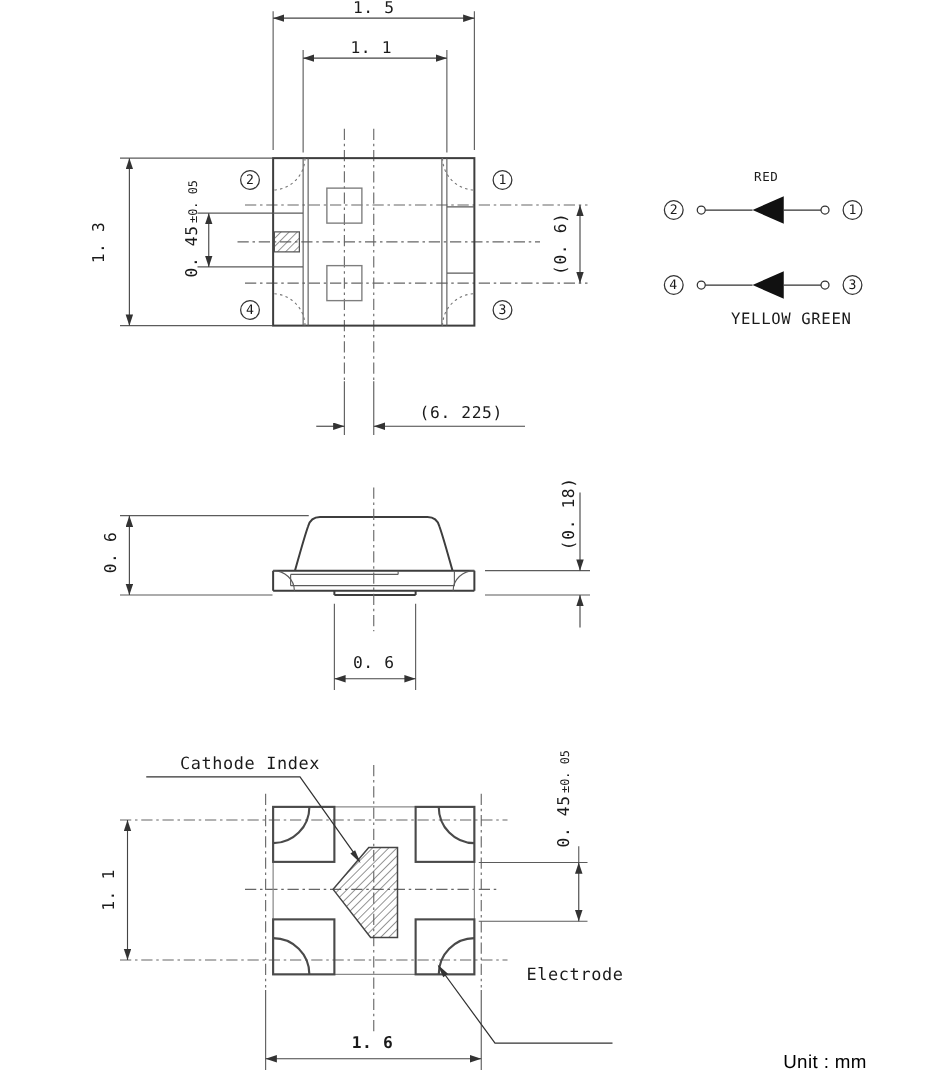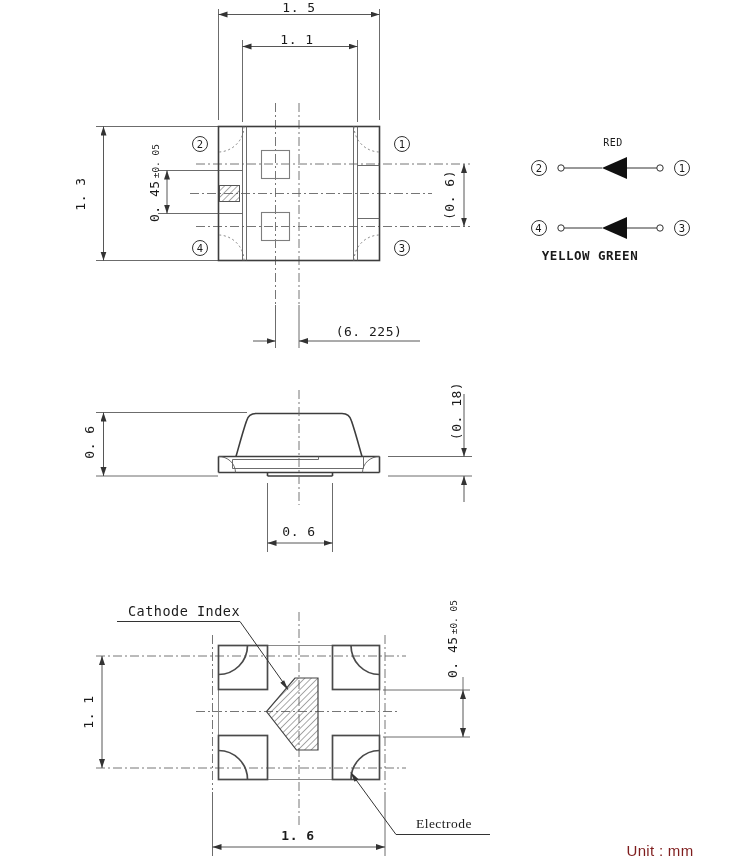--- a/index.html
+++ b/index.html
@@ -11,27 +11,27 @@
   .pad{stroke:#4a4a4a;stroke-width:1.7;fill:none;}
   .chip{stroke:#7e7e7e;stroke-width:1.1;fill:none;}
   .thin{stroke:#5b5b5b;stroke-width:.9;fill:none;}
   .dim{stroke:#444;stroke-width:.9;fill:none;}
   .cl{stroke:#666;stroke-width:.9;fill:none;stroke-dasharray:9 3 2 3;}
   .dot{stroke:#757575;stroke-width:.9;fill:none;stroke-dasharray:2 2.6;}
   .wire{stroke:#333;stroke-width:1;fill:none;}
   .lbl{position:absolute;white-space:nowrap;font-size:13px;letter-spacing:.5px;}
   .ctr{transform:translate(-50%,-50%);}
   .rot{transform:translate(-50%,-50%) rotate(-90deg);}
-  .note{font-size:13.5px;letter-spacing:.5px;}
+  .note{font-size:13.5px;letter-spacing:.5px;margin-left:16px;}
   .tol{font-size:9.5px;letter-spacing:0;}
   .dimpair{display:flex;align-items:baseline;gap:2px;}
   .pin{position:absolute;width:16px;height:16px;border:1.2px solid #333;border-radius:50%;
        display:flex;align-items:center;justify-content:center;font-size:10.5px;
        transform:translate(-50%,-50%);background:#fff;box-sizing:border-box;}
-  .unit{font-family:"Liberation Sans", sans-serif;font-size:15px;color:#7f1d1d;letter-spacing:.3px;}
+  .unit{font-family:"Liberation Sans", sans-serif;font-size:15px;color:#000000;letter-spacing:.3px;}
 </style>
 </head>
 <body>
 
 <div id="canvas">
 
 <svg width="741" height="867" viewBox="0 0 741 867">
   <defs>
     <marker id="ah" markerWidth="10" markerHeight="8" refX="9" refY="3" orient="auto-start-reverse" markerUnits="userSpaceOnUse">
       <path d="M0,0 L9,3 L0,6 Z" fill="#333"></path>
@@ -151,36 +151,36 @@
 </div>
 <div class="lbl rot" style="left:449px;top:195px;">(0. 6)</div>
 <div class="lbl ctr" style="left:369px;top:331px;">(6. 225)</div>
 
 <div class="pin" style="left:200px;top:144px;">2</div>
 <div class="pin" style="left:402px;top:144px;">1</div>
 <div class="pin" style="left:200px;top:248px;">4</div>
 <div class="pin" style="left:402px;top:248px;">3</div>
 
 <div class="lbl ctr" style="left:613px;top:142px;font-size:10px;">RED</div>
-<div class="lbl ctr" style="left:590px;top:255px;font-size:12.5px;font-weight:bold;">YELLOW GREEN</div>
+<div class="lbl ctr" style="left:633px;top:255px;font-size:12.5px;">YELLOW GREEN</div>
 <div class="pin" style="left:539px;top:168px;">2</div>
 <div class="pin" style="left:682px;top:167.5px;">1</div>
 <div class="pin" style="left:538.5px;top:228px;">4</div>
 <div class="pin" style="left:682px;top:228px;">3</div>
 
 <div class="lbl rot" style="left:89px;top:442px;">0. 6</div>
 <div class="lbl rot" style="left:456px;top:411px;">(0. 18)</div>
 <div class="lbl ctr" style="left:299px;top:531px;">0. 6</div>
 
 <div class="lbl rot" style="left:88px;top:712px;">1. 1</div>
 <div class="lbl rot" style="left:452px;top:639px;">
   <span class="dimpair">
         <span>0. 45</span>
         <span class="tol">±0. 05</span>
       </span>
 </div>
 <div class="lbl ctr" style="left:298px;top:835px;font-weight:bold;">1. 6</div>
 <div class="lbl ctr note" style="left:184px;top:611px;">Cathode Index</div>
-<div class="lbl ctr note" style="left:444px;top:824px;font-family:Liberation Serif, serif;">Electrode</div>
+<div class="lbl ctr note" style="left:444px;top:780px;">Electrode</div>
 
 <div class="lbl ctr unit" style="left:660px;top:850px;">Unit : mm</div>
 
 </div>
 
 </body></html>

